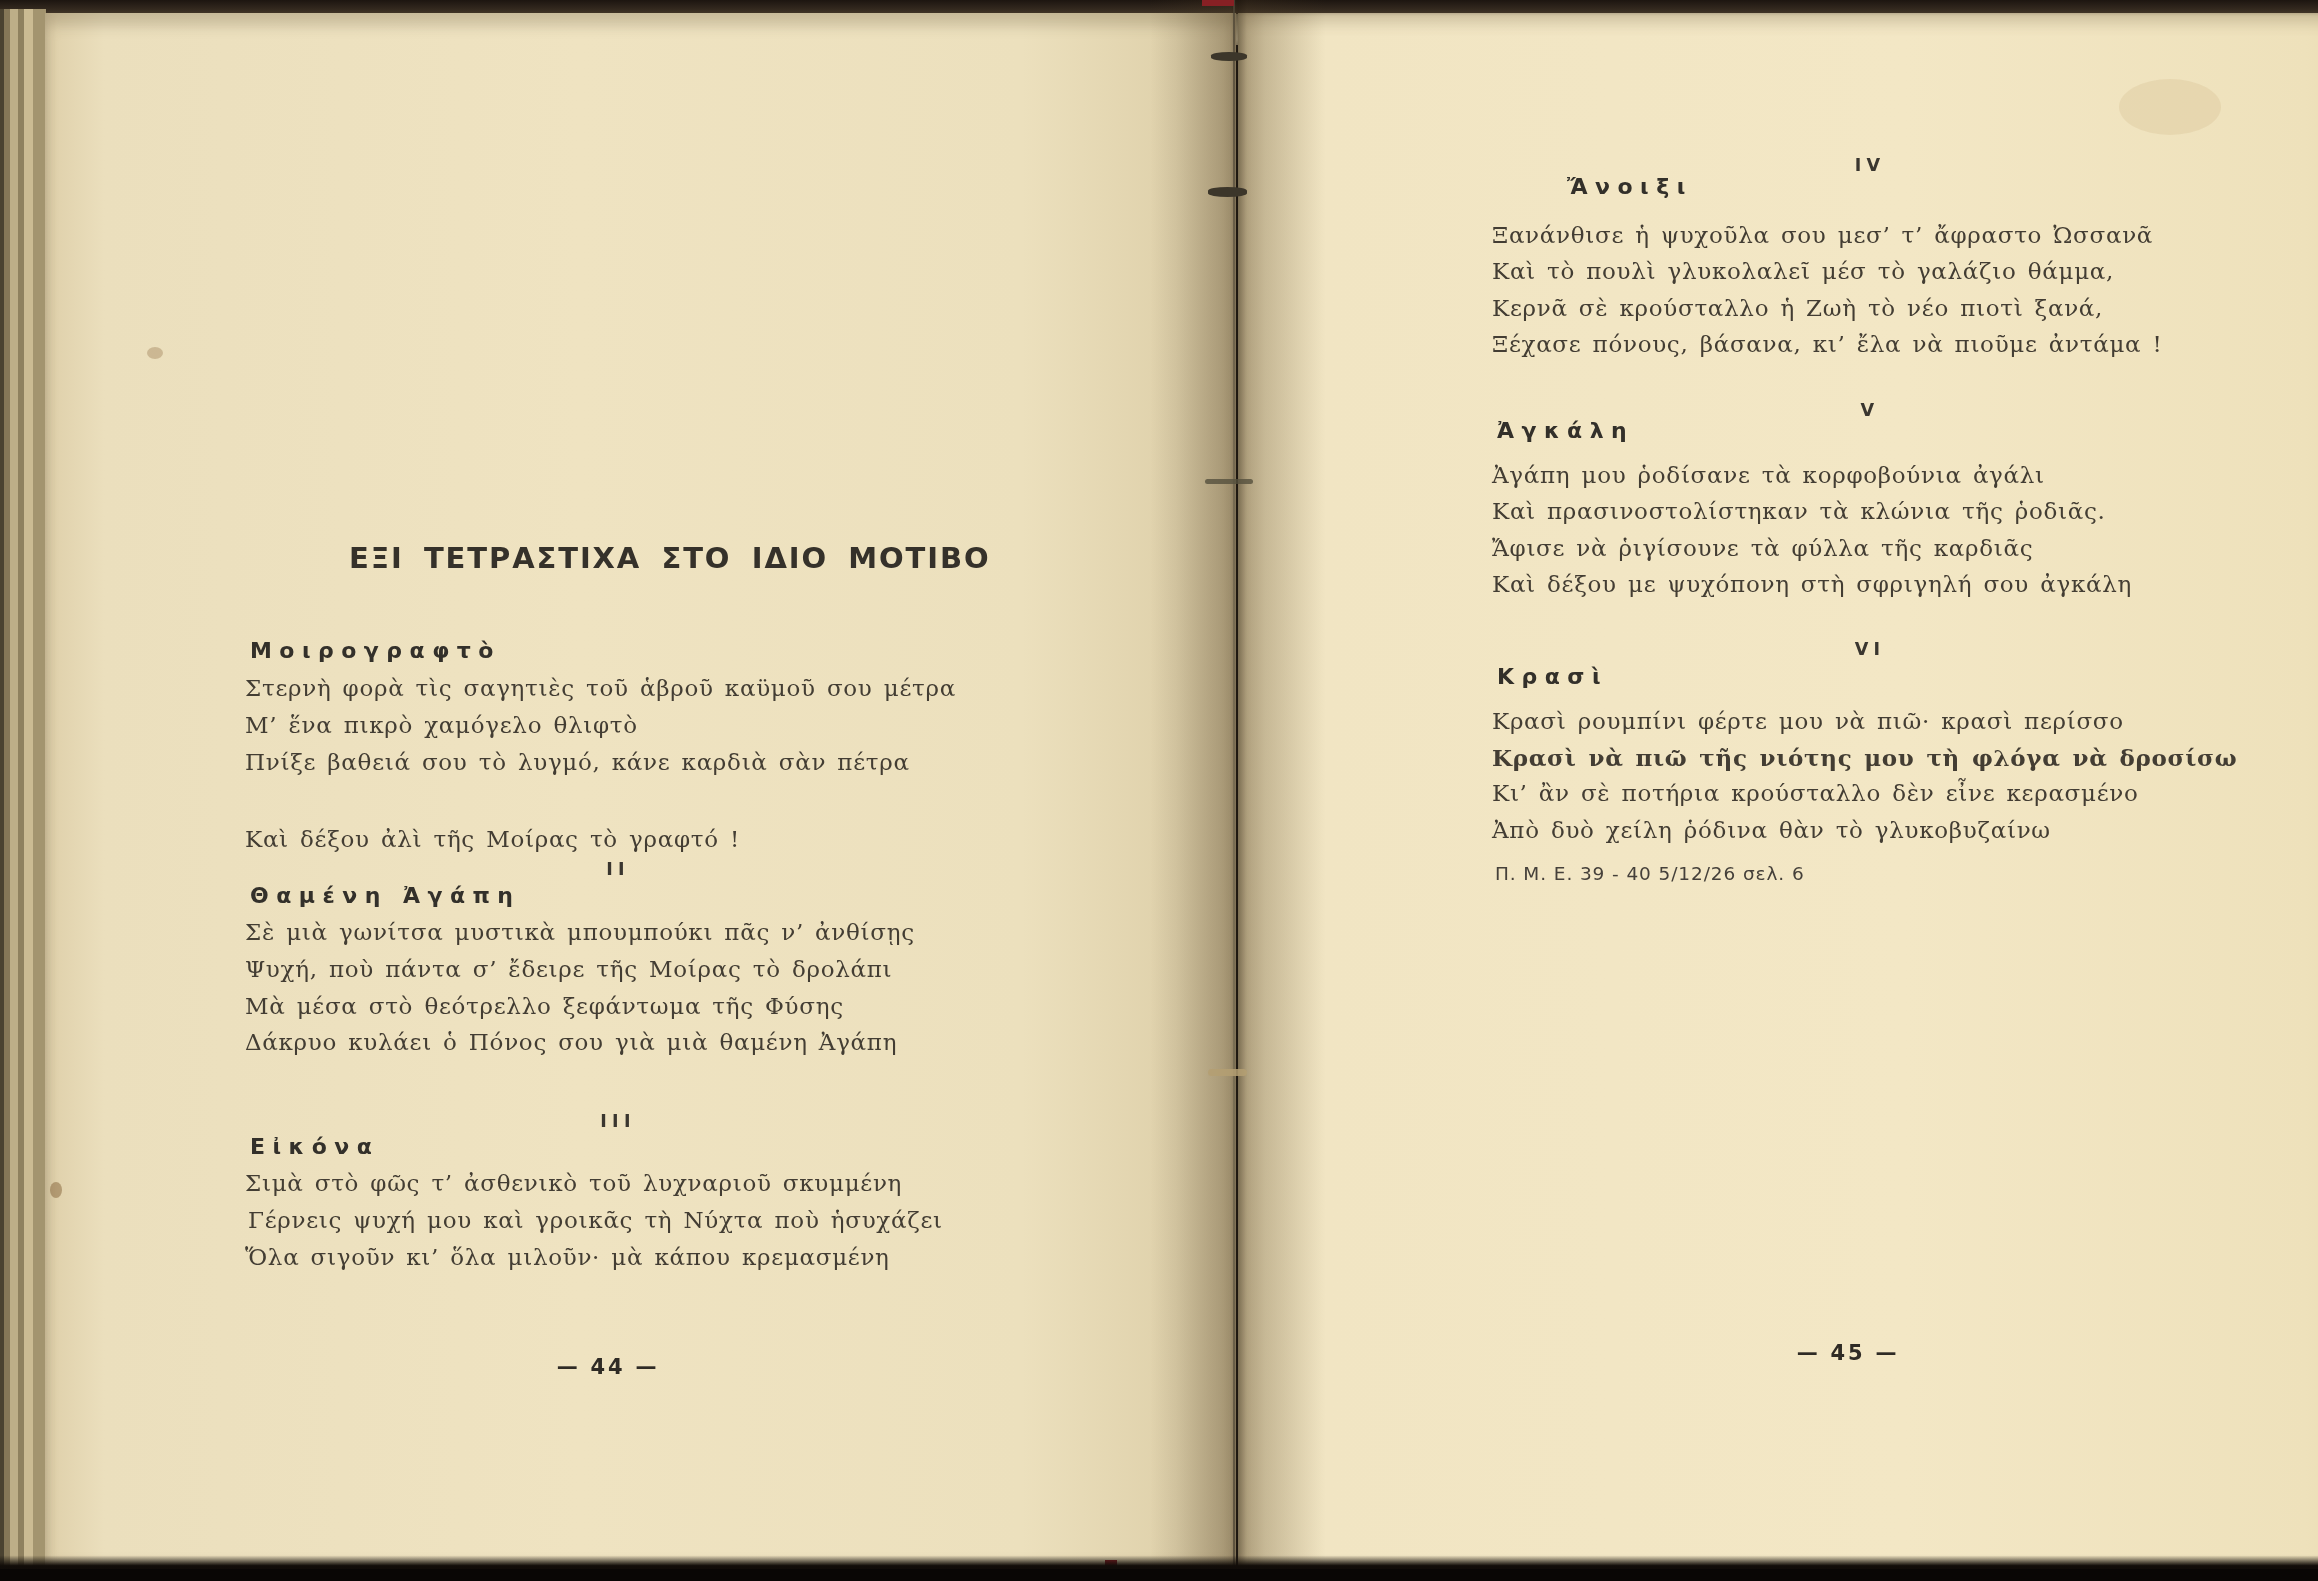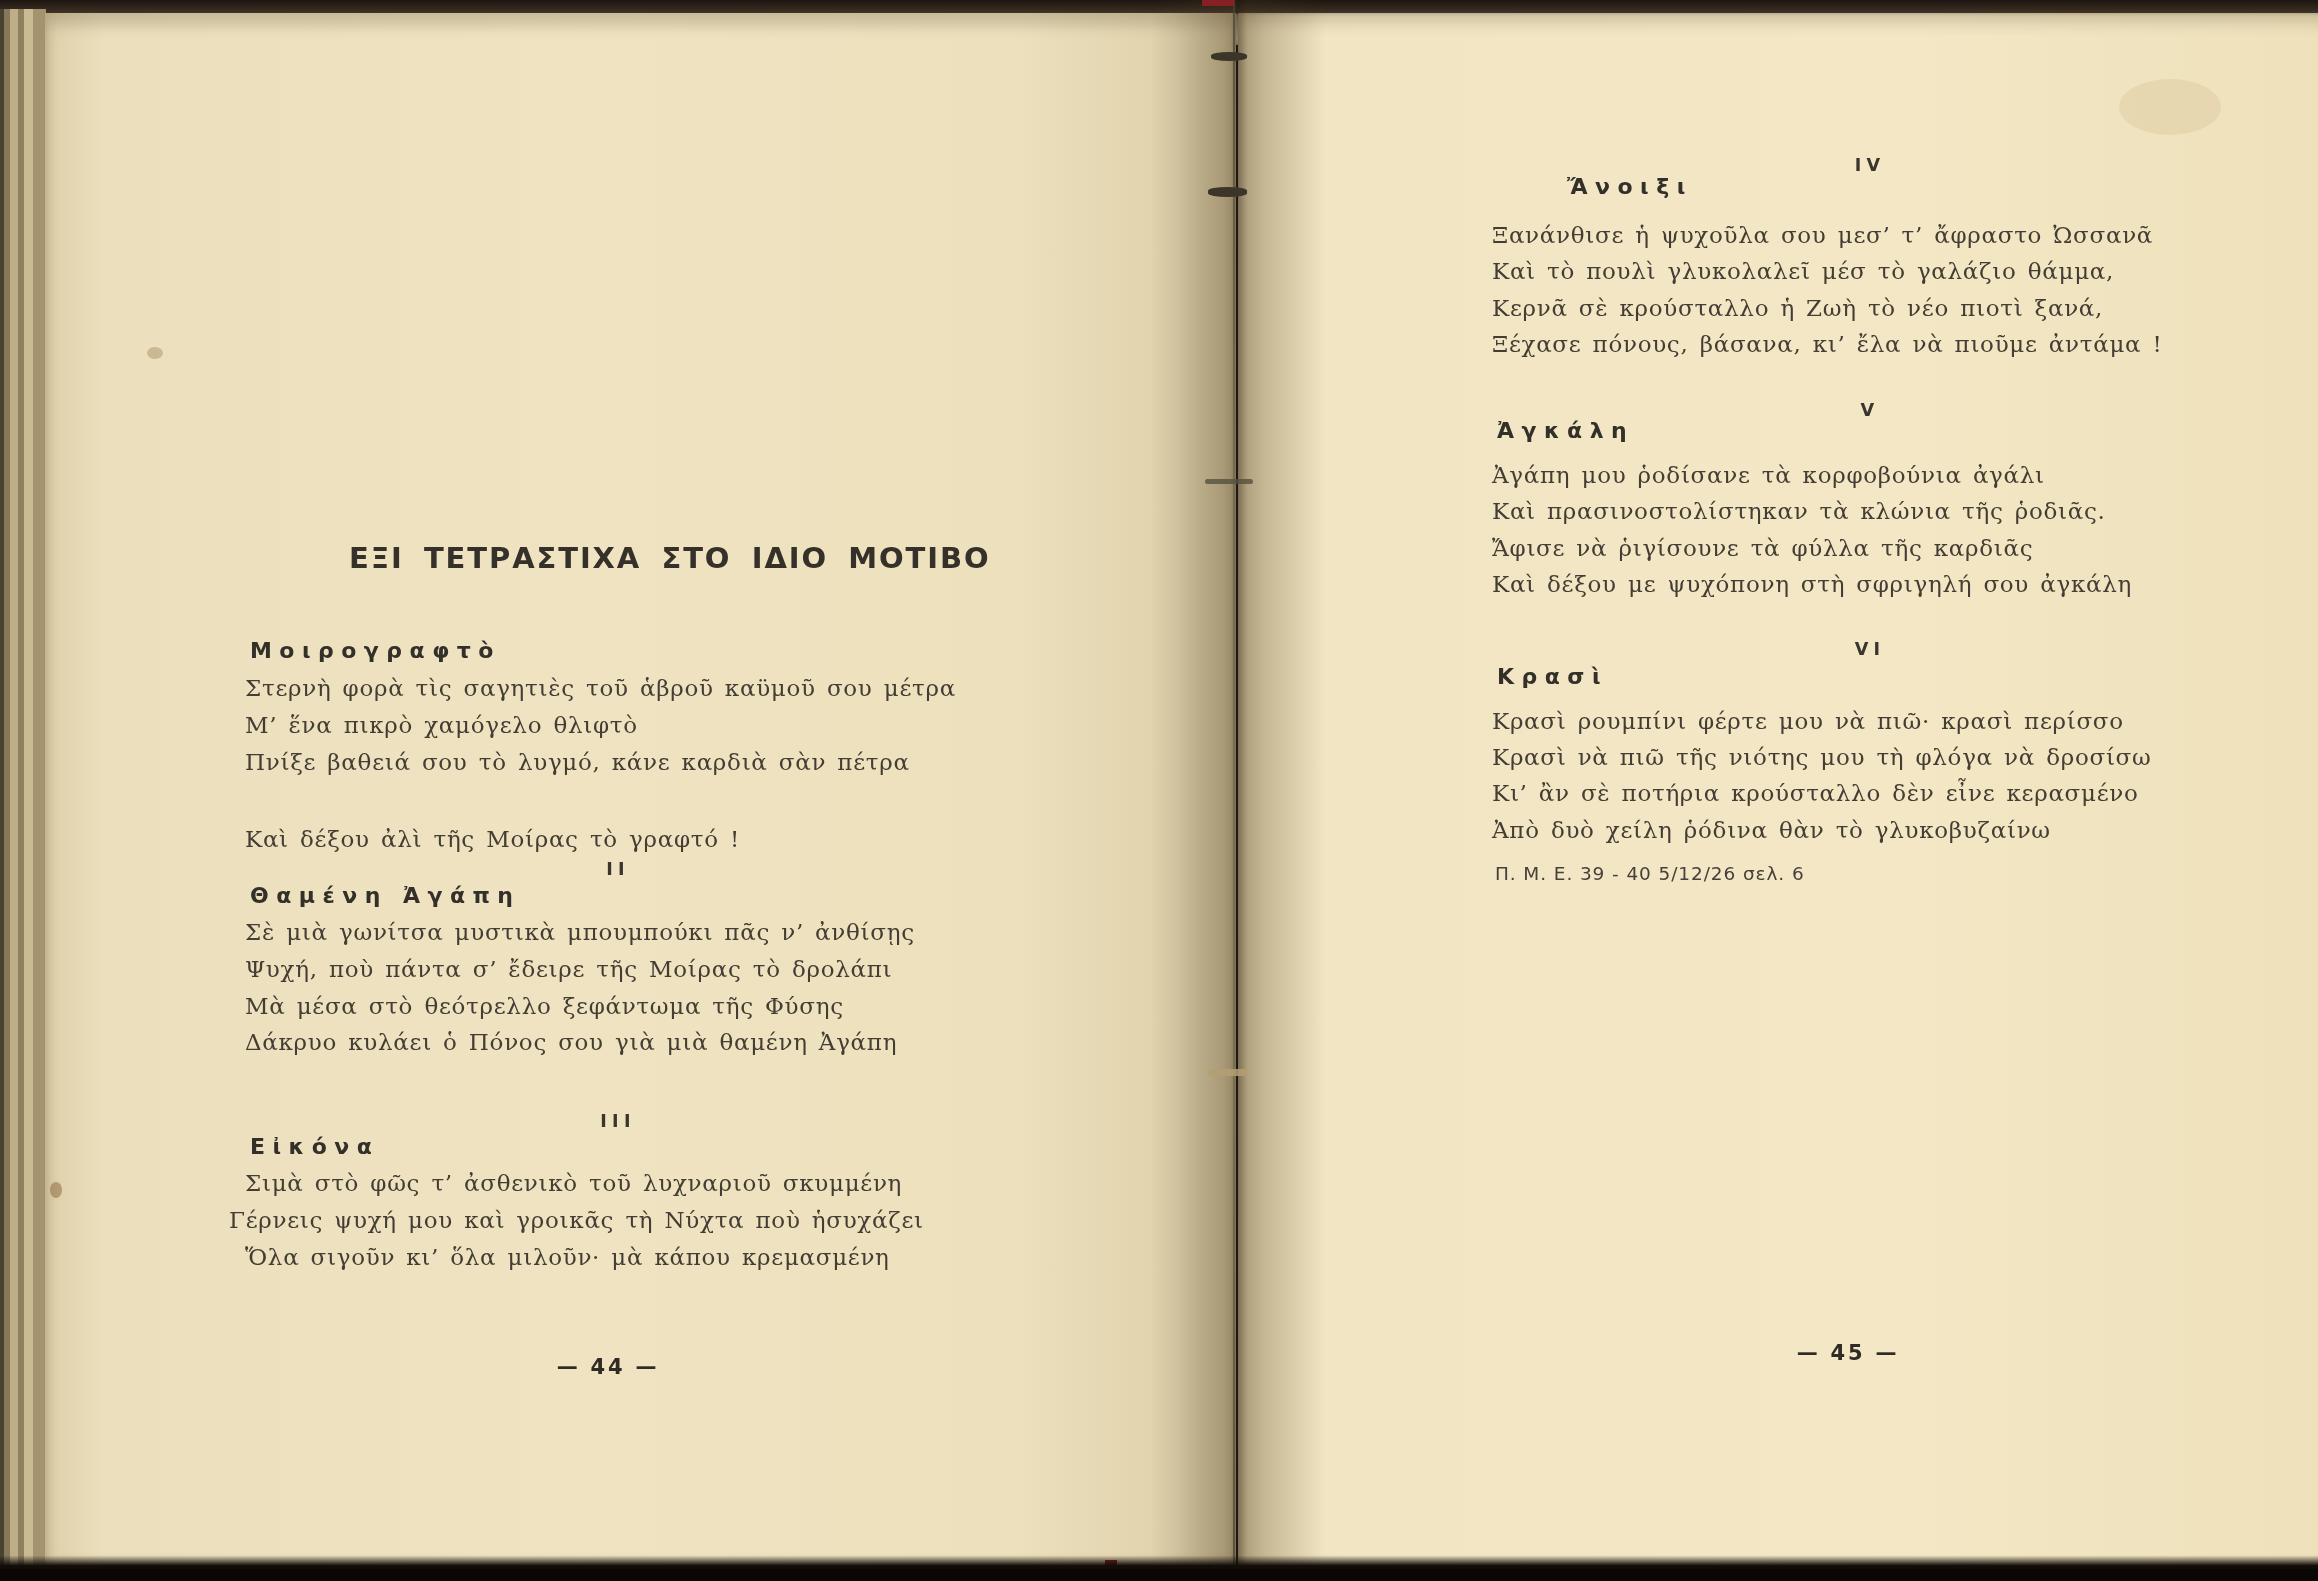--- a/index.html
+++ b/index.html
@@ -88,21 +88,21 @@
   <div class="numeral" style="left:618px;top:859px;">II</div>
   <div class="heading" style="left:250px;top:883px;">Θαμένη Ἀγάπη</div>
   <div class="pline" style="left:245px;top:919px;">Σὲ μιὰ γωνίτσα μυστικὰ μπουμπούκι πᾶς ν’ ἀνθίσῃς</div>
   <div class="pline" style="left:245px;top:956px;">Ψυχή, ποὺ πάντα σ’ ἔδειρε τῆς Μοίρας τὸ δρολάπι</div>
   <div class="pline" style="left:245px;top:993px;">Μὰ μέσα στὸ θεότρελλο ξεφάντωμα τῆς Φύσης</div>
   <div class="pline" style="left:245px;top:1029px;">Δάκρυο κυλάει ὁ Πόνος σου γιὰ μιὰ θαμένη Ἀγάπη</div>
 
   <div class="numeral" style="left:618px;top:1111px;">III</div>
   <div class="heading" style="left:250px;top:1134px;">Εἰκόνα</div>
   <div class="pline" style="left:245px;top:1170px;">Σιμὰ στὸ φῶς τ’ ἀσθενικὸ τοῦ λυχναριοῦ σκυμμένη</div>
-  <div class="pline" style="left:229px;top:1207px;">Γέρνεις ψυχή μου καὶ γροικᾶς τὴ Νύχτα ποὺ ἡσυχάζει</div>
+  <div class="pline" style="left:248px;top:1207px;">Γέρνεις ψυχή μου καὶ γροικᾶς τὴ Νύχτα ποὺ ἡσυχάζει</div>
   <div class="pline" style="left:245px;top:1244px;">Ὅλα σιγοῦν κι’ ὅλα μιλοῦν· μὰ κάπου κρεμασμένη</div>
 
   <div class="pagenum" style="left:608px;top:1355px;">— 44 —</div>
 
   <div class="numeral" style="left:1870px;top:155px;">IV</div>
   <div class="heading" style="left:1567px;top:174px;">Ἄνοιξι</div>
   <div class="pline" style="left:1492px;top:222px;">Ξανάνθισε ἡ ψυχοῦλα σου μεσ’ τ’ ἄφραστο Ὠσσανᾶ</div>
   <div class="pline" style="left:1492px;top:258px;">Καὶ τὸ πουλὶ γλυκολαλεῖ μέσ τὸ γαλάζιο θάμμα,</div>
   <div class="pline" style="left:1492px;top:295px;">Κερνᾶ σὲ κρούσταλλο ἡ Ζωὴ τὸ νέο πιοτὶ ξανά,</div>
   <div class="pline" style="left:1492px;top:331px;">Ξέχασε πόνους, βάσανα, κι’ ἔλα νὰ πιοῦμε ἀντάμα !</div>
@@ -110,21 +110,21 @@
   <div class="numeral" style="left:1870px;top:400px;">V</div>
   <div class="heading" style="left:1497px;top:418px;">Ἀγκάλη</div>
   <div class="pline" style="left:1492px;top:462px;">Ἀγάπη μου ῥοδίσανε τὰ κορφοβούνια ἀγάλι</div>
   <div class="pline" style="left:1492px;top:498px;">Καὶ πρασινοστολίστηκαν τὰ κλώνια τῆς ῥοδιᾶς.</div>
   <div class="pline" style="left:1492px;top:535px;">Ἄφισε νὰ ῥιγίσουνε τὰ φύλλα τῆς καρδιᾶς</div>
   <div class="pline" style="left:1492px;top:571px;">Καὶ δέξου με ψυχόπονη στὴ σφριγηλή σου ἀγκάλη</div>
 
   <div class="numeral" style="left:1870px;top:639px;">VI</div>
   <div class="heading" style="left:1497px;top:664px;">Κρασὶ</div>
   <div class="pline" style="left:1492px;top:708px;">Κρασὶ ρουμπίνι φέρτε μου νὰ πιῶ· κρασὶ περίσσο</div>
-  <div class="pline" style="left:1492px;top:744px;">Κρασὶ νὰ πιῶ τῆς νιότης μου τὴ φλόγα νὰ δροσίσω</div>
+  <div class="pline" style="left:1492px;top:744px;font-weight:bold;">Κρασὶ νὰ πιῶ τῆς νιότης μου τὴ φλόγα νὰ δροσίσω</div>
   <div class="pline" style="left:1492px;top:780px;">Κι’ ἂν σὲ ποτήρια κρούσταλλο δὲν εἶνε κερασμένο</div>
   <div class="pline" style="left:1492px;top:817px;">Ἀπὸ δυὸ χείλη ῥόδινα θὰν τὸ γλυκοβυζαίνω</div>
 
   <div class="citation" style="left:1495px;top:863px;">Π. Μ. Ε. 39 - 40  5/12/26  σελ. 6</div>
 
   <div class="pagenum" style="left:1848px;top:1341px;">— 45 —</div>
 
 </div>
 
 

